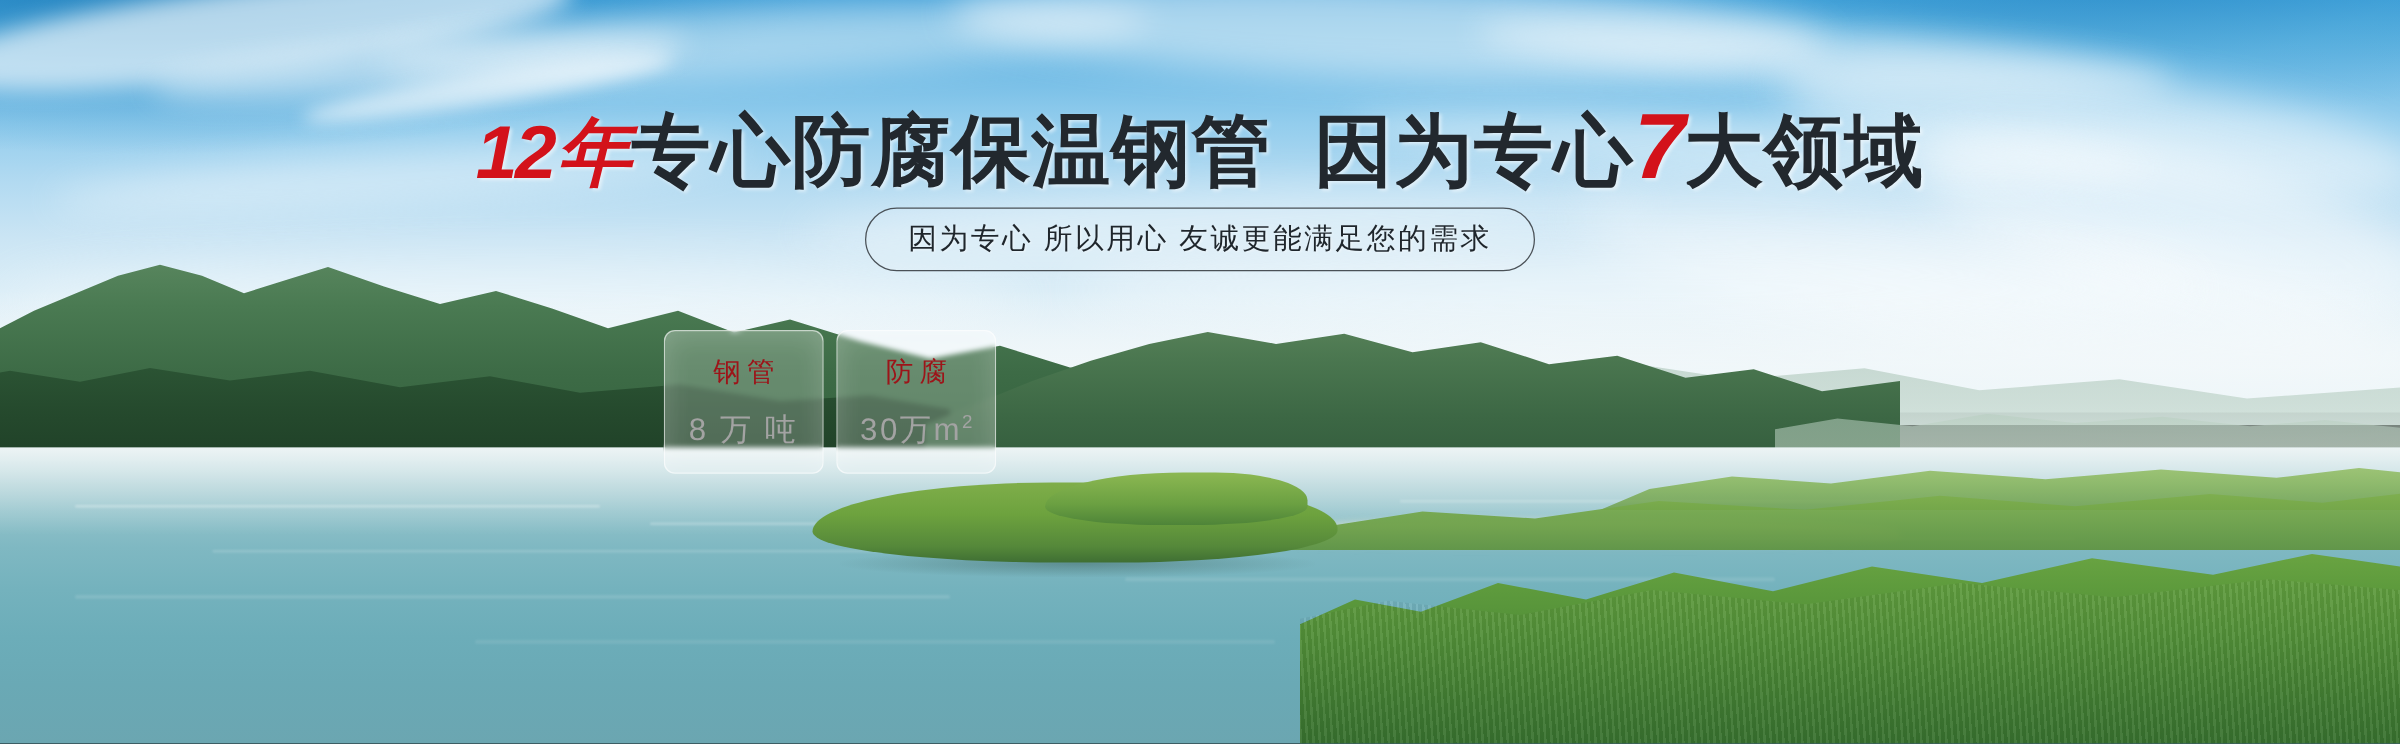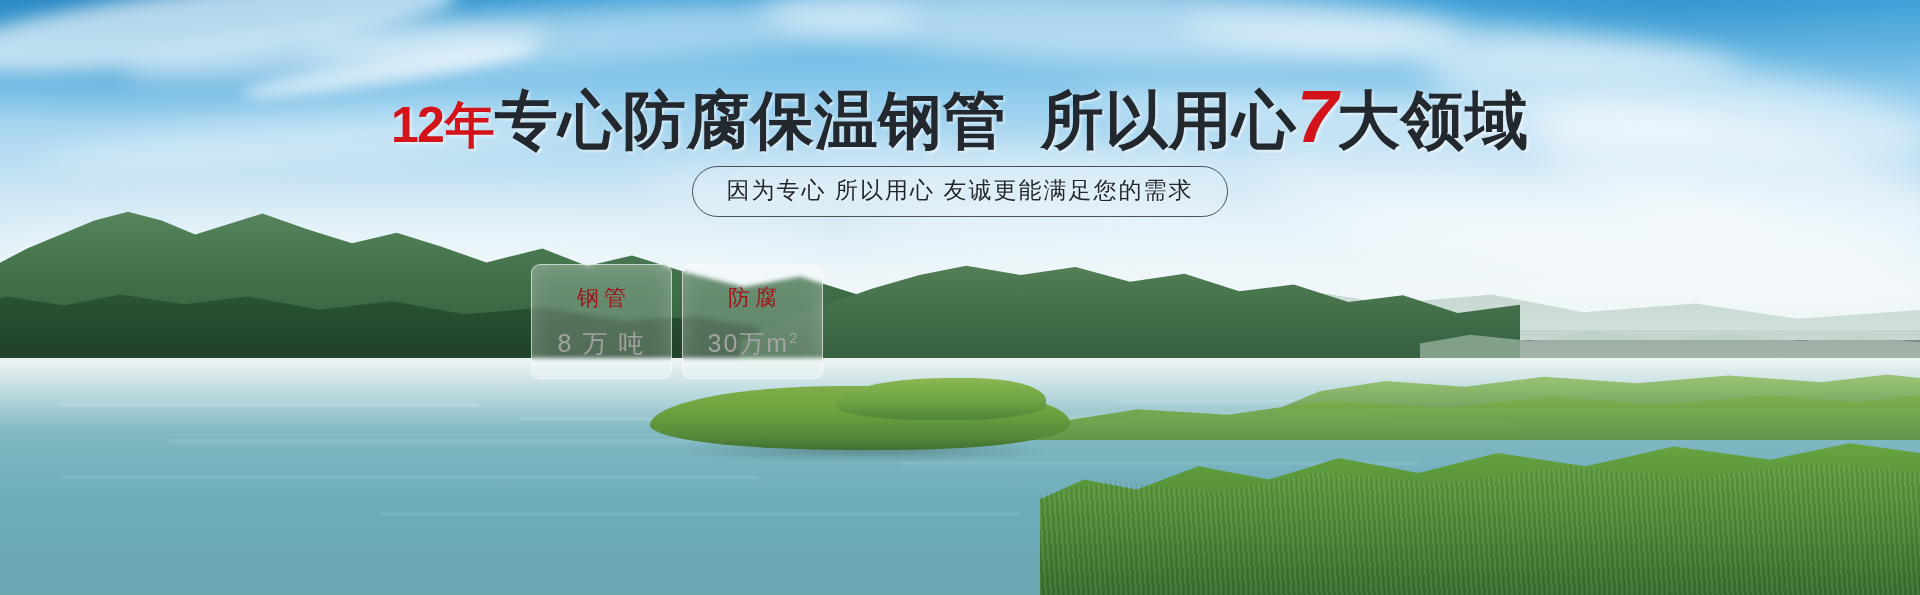--- a/index.html
+++ b/index.html
@@ -194,21 +194,22 @@
     white-space:nowrap;
     font-size:63px;
     font-weight:bold;
     letter-spacing:1px;
     color:#22282e;
     line-height:1;
     text-shadow:2px 2px 3px rgba(255,255,255,.55);
   }
   .headline .num{
     color:#d3121a;
-    font-size:50px;
+    font-size:60px;
+    font-style:italic;
     letter-spacing:-2px;
     margin-right:2px;
     text-align:center;
   }
   .headline .num2{
     color:#d3121a;
     font-size:74px;
     font-style:italic;
     letter-spacing:-1px;
   }
@@ -229,21 +230,21 @@
     white-space:nowrap;
     text-shadow:1px 1px 2px rgba(255,255,255,.5);
   }
 
   
   .cards{
     position:absolute; left:531px; top:264px;
     display:flex; gap:10px;
   }
   .card{
-    width:141px; height:115px;
+    width:128px; height:115px;
     border-radius:9px;
     border:1px solid rgba(255,255,255,.62);
     background:rgba(255,255,255,.22);
     backdrop-filter:blur(2px);
     display:flex; flex-direction:column;
     align-items:center; justify-content:center;
     gap:14px;
     box-shadow:inset 0 0 22px rgba(255,255,255,.18);
   }
   .card-title{
@@ -309,21 +310,21 @@
   <div class="grass-right"></div>
   <div class="island-shadow"></div>
   <div class="island"></div>
   <div class="island2"></div>
   <div class="grass-front"></div>
   <div class="grass-tex"></div>
 
   <div class="content">
 
     <div class="headline">
-      <span class="num">12</span><span class="num">年</span><span>专心防腐保温钢管</span><span class="gap"></span><span>所以用心</span><span class="num2">7</span><span>大领域</span>
+      <span class="num">12</span><span class="num">年</span><span>专心防腐保温钢管</span><span class="gap"></span><span>因为专心</span><span class="num2">7</span><span>大领域</span>
     </div>
 
     <div class="subtitle-wrap">
       <div class="subtitle">因为专心 所以用心  友诚更能满足您的需求</div>
     </div>
 
     <div class="cards">
 
       <div class="card">
         <div class="card-title">钢管</div>

